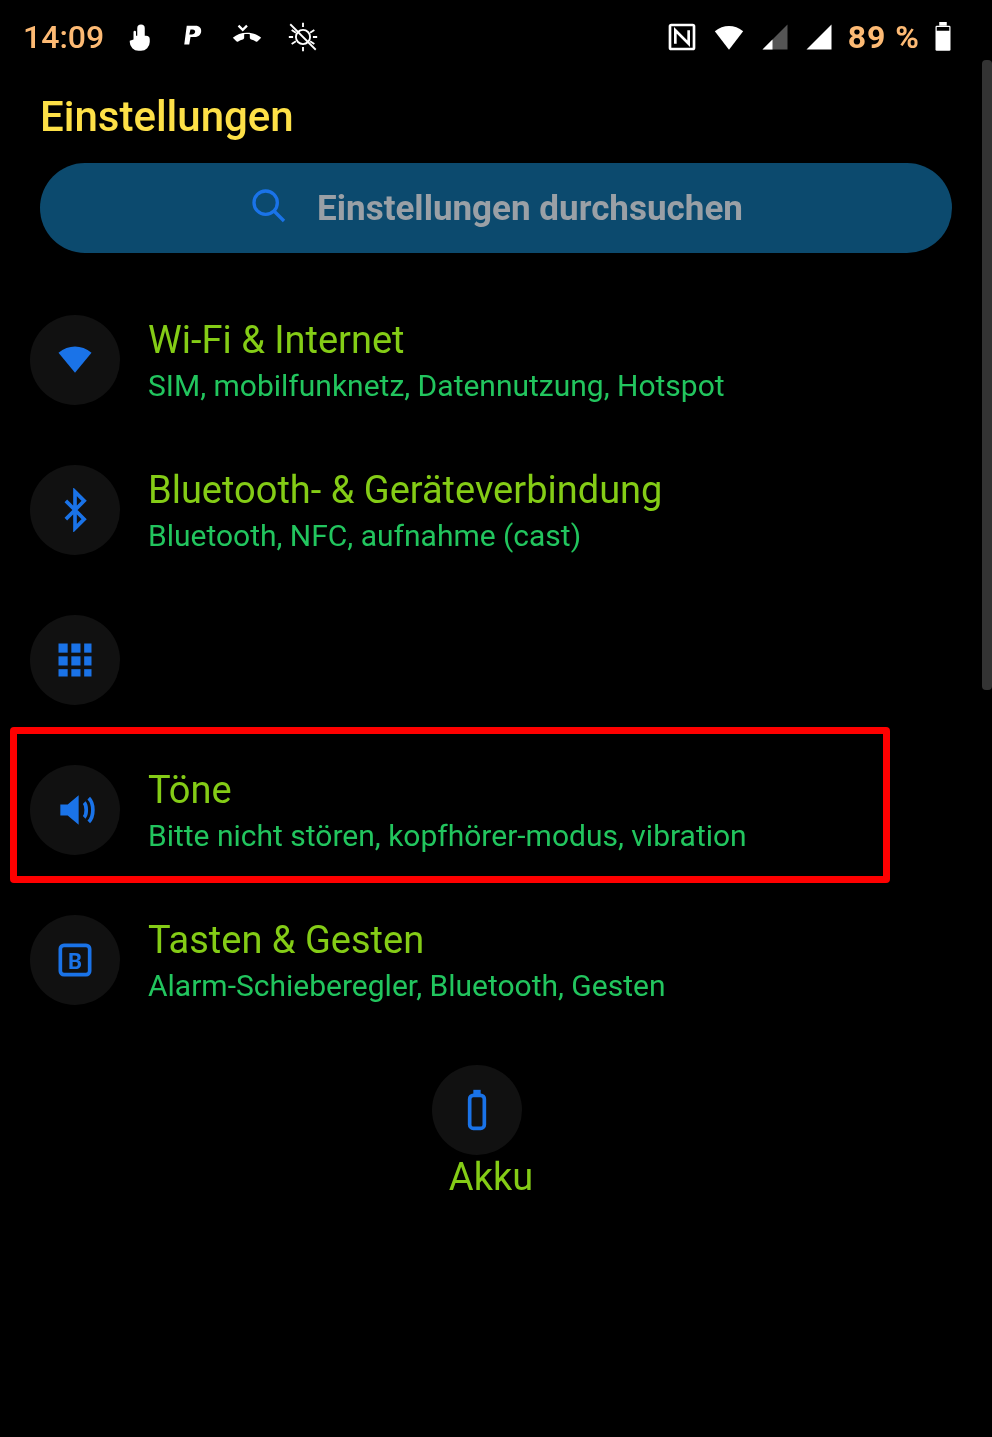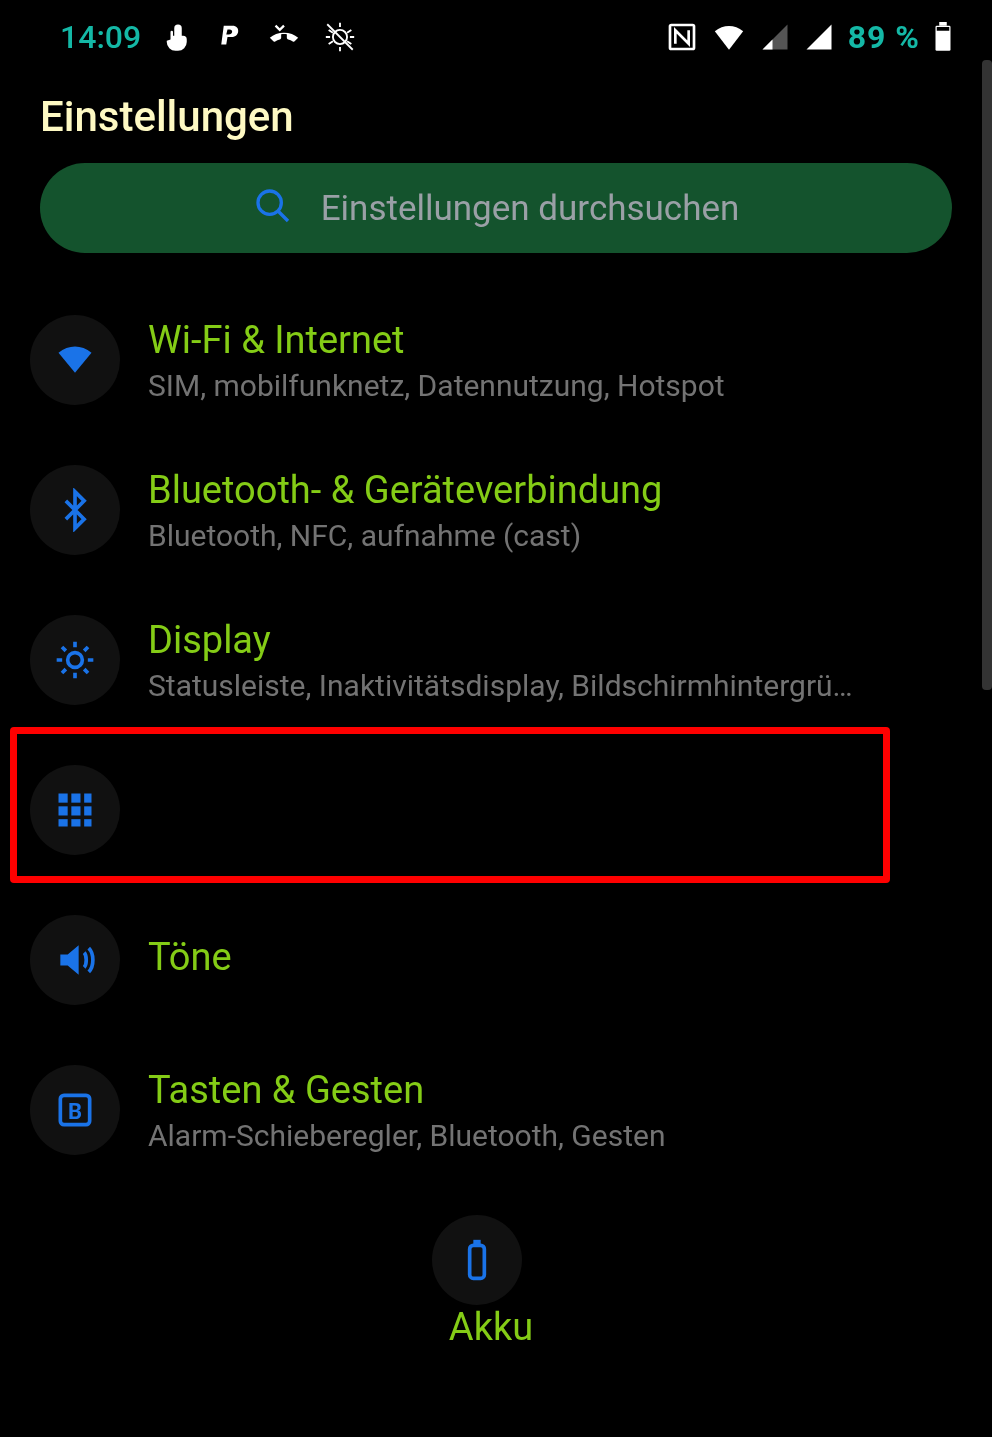--- a/index.html
+++ b/index.html
@@ -2,36 +2,36 @@
 <html><head>
 <meta charset="utf-8">
 <style>
   * { margin:0; padding:0; box-sizing:border-box; font-family: Roboto, "Segoe UI", Arial, sans-serif; }
   body { background:#000; color:#e8eaed; width:992px; height:1437px; position:relative; overflow:hidden; }
 
   
   .edge { position:absolute; right:0; top:60px; width:10px; height:630px; background:#333; border-radius:4px; }
 
   
-  .status-bar { display:flex; justify-content:space-between; align-items:center; padding:18px 40px 8px 60px; font-size:32px; font-weight:500; color:#14b8a6; }
+  .status-bar { display:flex; justify-content:space-between; align-items:center; padding:18px 40px 8px 23px; font-size:32px; font-weight:500; color:#fdba74; }
   .status-left { display:flex; align-items:center; gap:22px; }
   .status-right { display:flex; align-items:center; gap:14px;font-weight:bold; }
   .status-right .pct { letter-spacing:1px; }
 
-  .page-title { font-size:42px; font-weight:500; color:#fef9c3; padding:28px 0 22px 40px; }
-
-  .search-bar { margin:0 40px; background:#14532d; border-radius:60px; height:90px; display:flex; align-items:center; justify-content:center; gap:28px; }
+  .page-title { font-size:42px; font-weight:500; color:#fde047; padding:28px 0 22px 40px; }
+
+  .search-bar { margin:0 40px; background:#0c4a6e; border-radius:60px; height:90px; display:flex; align-items:center; justify-content:center; gap:28px;font-weight:bold; }
   .search-bar .placeholder { color:#9aa0a6; font-size:35px; }
 
   .list { margin-top:32px; }
   .item { display:flex; align-items:center; padding:30px 40px 30px 30px; }
   .icon-circle { width:90px; height:90px; border-radius:50%; background:#111; display:flex; align-items:center; justify-content:center; flex:0 0 90px; margin-right:28px; }
   .texts { flex:1 1 auto; min-width:0; }
   .title { font-size:38px; color:#84cc16; font-weight:400; margin-bottom:6px; }
-  .sub { font-size:30px; color:#737373; white-space:nowrap; overflow:hidden; text-overflow:ellipsis; }
+  .sub { font-size:30px; color:#22c55e; white-space:nowrap; overflow:hidden; text-overflow:ellipsis; }
 
   .highlight-box { position:absolute; border:7px solid #ff0000; border-radius:4px; pointer-events:none; }
 
   
   .icon-circle svg { width:44px; height:44px; }
   .status-bar svg { display:block; }
 
   
   .item.partial { padding-bottom:0;flex-direction:column; }
 </style>
@@ -132,32 +132,20 @@
       <svg viewBox="0 0 24 24" fill="none" stroke="#1a73e8" stroke-width="2">
           <path d="M7 7l10 10-5 5V2l5 5L7 17"></path>
         </svg>
     </div>
     <div class="texts">
       <div class="title">Bluetooth- &amp; Geräteverbindung</div>
       <div class="sub">Bluetooth, NFC, aufnahme (cast)</div>
     </div>
   </div>
 
-  <div class="item">
-    <div class="icon-circle">
-      <svg viewBox="0 0 24 24" fill="none" stroke="#1a73e8" stroke-width="2">
-          <circle cx="12" cy="12" r="4"></circle>
-          <path d="M12 2v3M12 19v3M2 12h3M19 12h3M4.9 4.9l2.1 2.1M17 17l2.1 2.1M4.9 19.1L7 17M17 7l2.1-2.1"></path>
-        </svg>
-    </div>
-    <div class="texts">
-      <div class="title">Display</div>
-      <div class="sub">Statusleiste, Inaktivitätsdisplay, Bildschirmhintergrü…</div>
-    </div>
-  </div>
 
   <div class="item" id="item-apps">
     <div class="icon-circle">
       <svg viewBox="0 0 24 24" fill="#1a73e8">
           <rect x="3" y="3" width="5" height="5"></rect>
           <rect x="10" y="3" width="5" height="5"></rect>
           <rect x="17" y="3" width="4" height="5"></rect>
           <rect x="3" y="10" width="5" height="5"></rect>
           <rect x="10" y="10" width="5" height="5"></rect>
           <rect x="17" y="10" width="4" height="5"></rect>
@@ -172,20 +160,21 @@
 
   <div class="item">
     <div class="icon-circle">
       <svg viewBox="0 0 24 24" fill="none" stroke="#1a73e8" stroke-width="2">
           <path d="M4 9v6h4l6 5V4L8 9H4z" fill="#1a73e8" stroke="none"></path>
           <path d="M17 8c1.5 1.5 1.5 6.5 0 8M19.5 5.5c3 3 3 10 0 13"></path>
         </svg>
     </div>
     <div class="texts">
       <div class="title">Töne</div>
+      <div class="sub">Bitte nicht stören, kopfhörer-modus, vibration</div>
     </div>
   </div>
 
   <div class="item">
     <div class="icon-circle">
       <svg viewBox="0 0 24 24" fill="none" stroke="#1a73e8" stroke-width="2">
           <rect x="4" y="4" width="16" height="16" rx="2"></rect>
           <text x="12" y="17" text-anchor="middle" font-size="12" font-weight="bold" fill="#1a73e8" stroke="none">B</text>
         </svg>
     </div>

